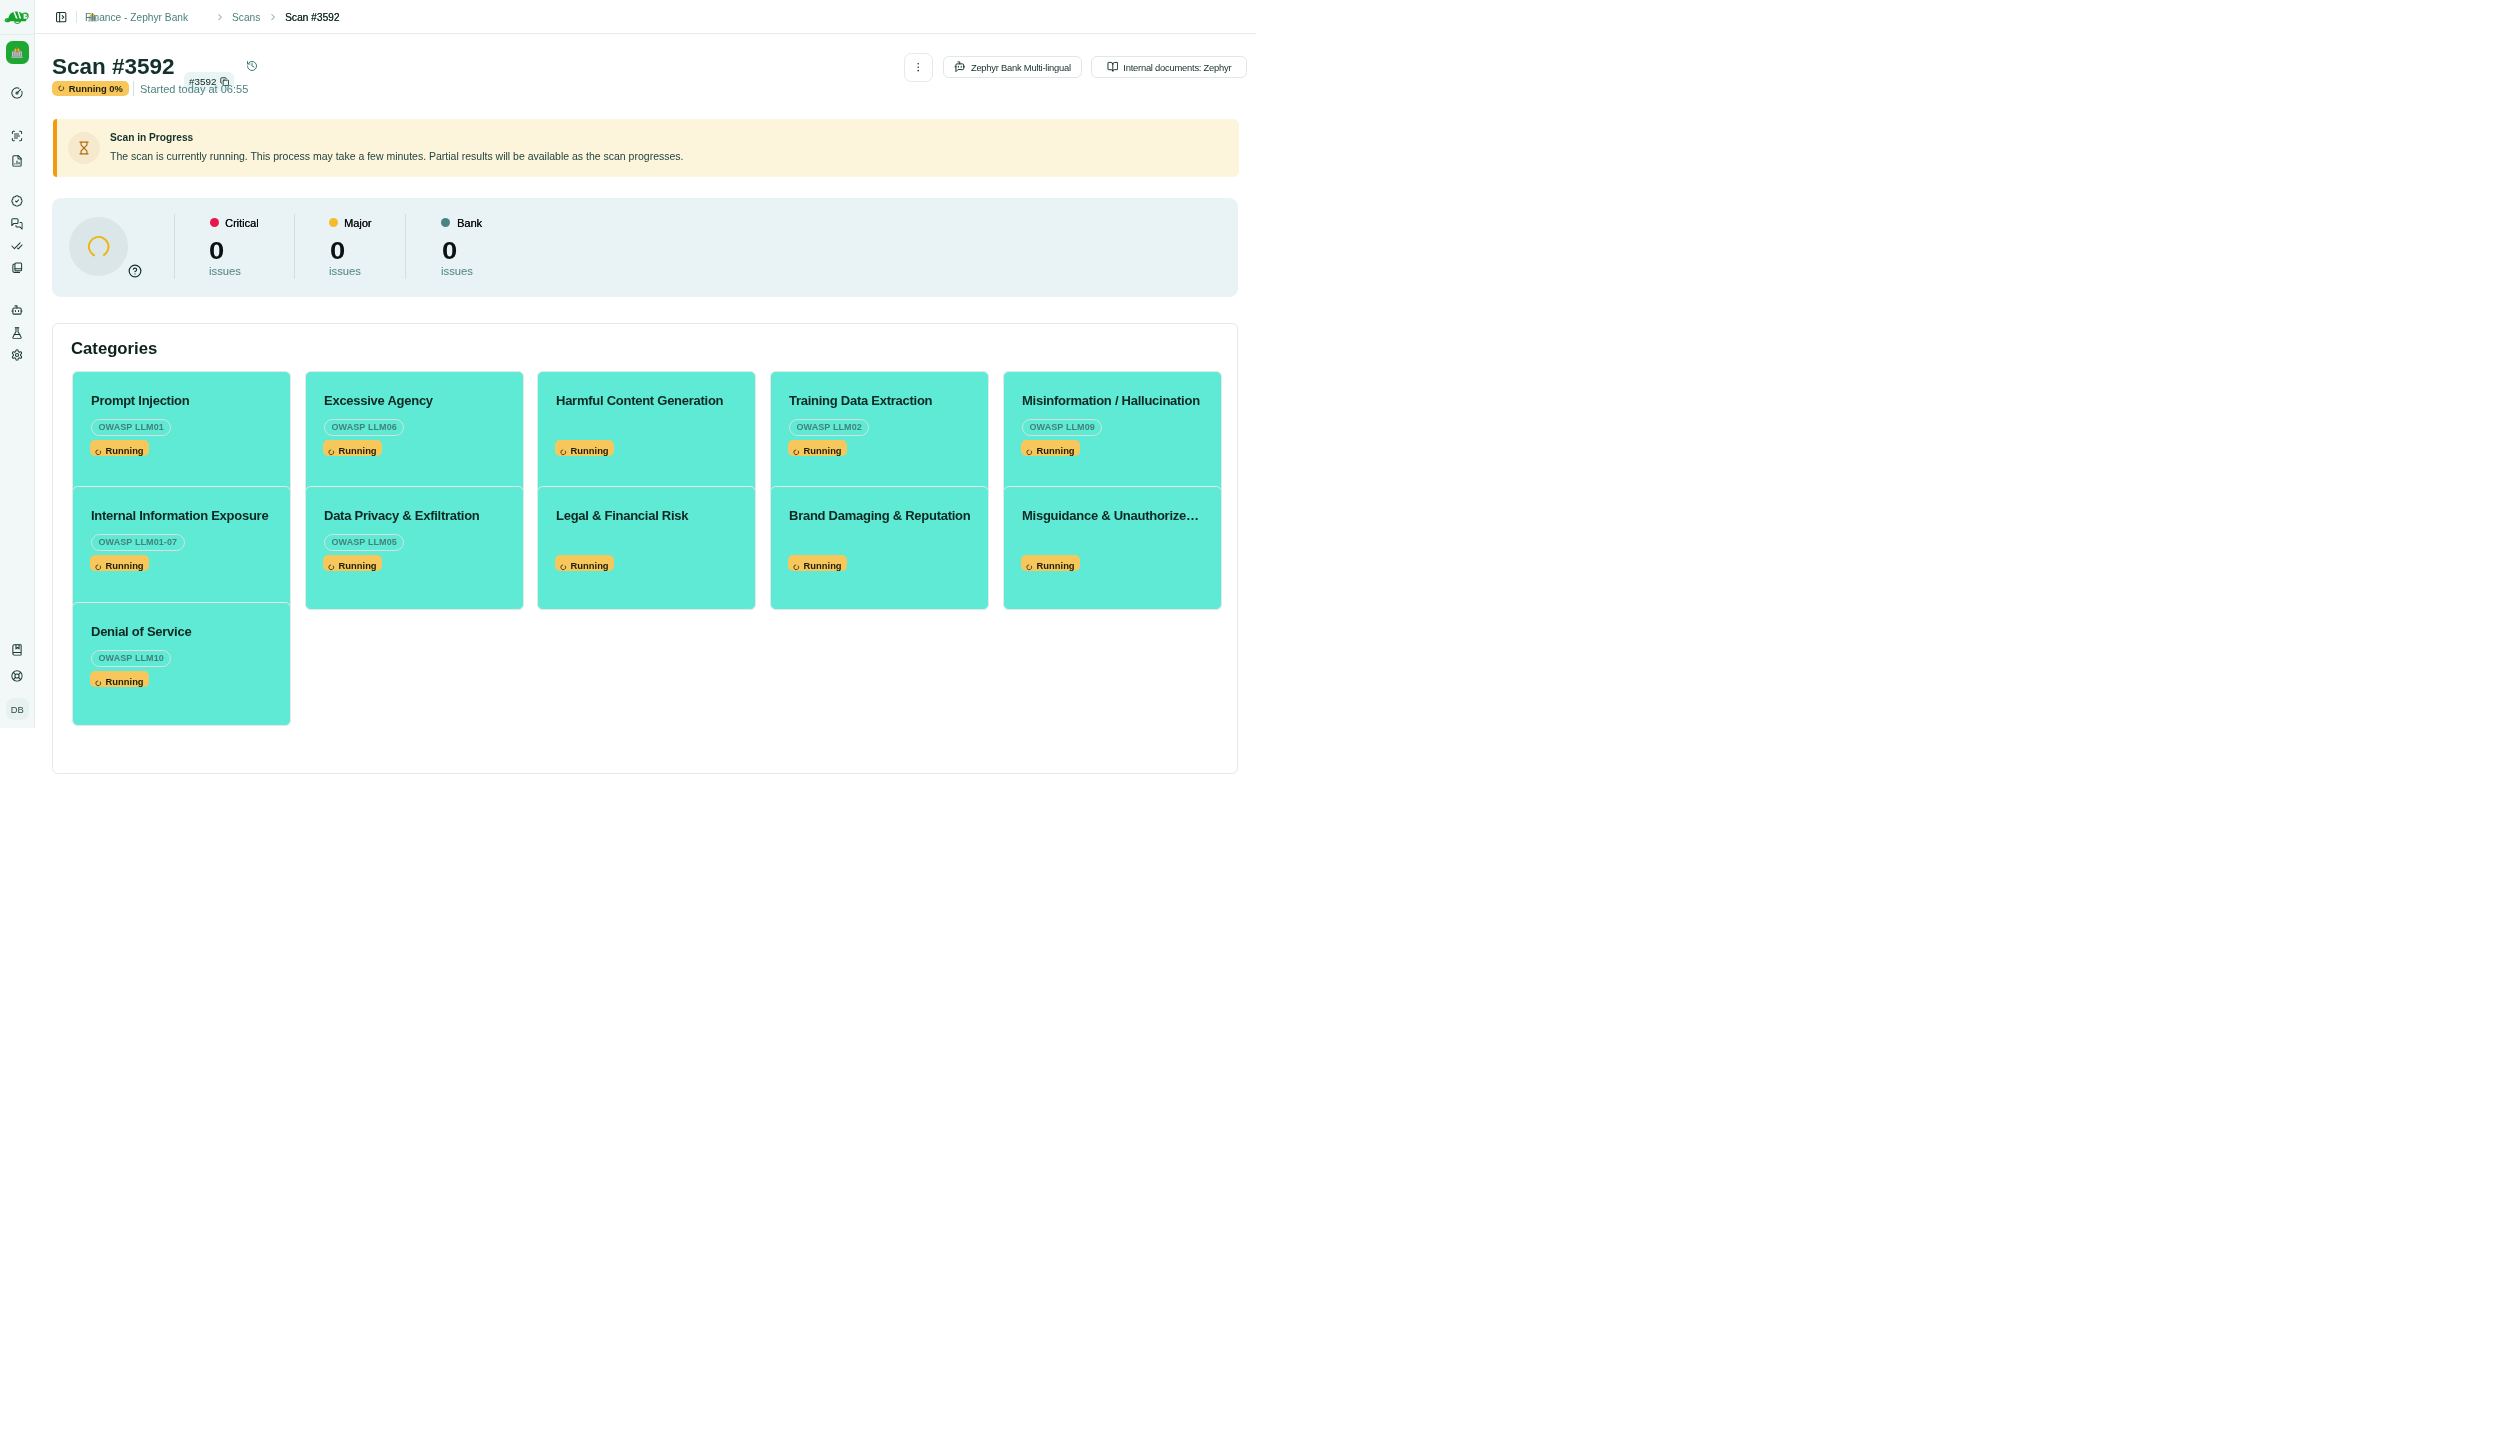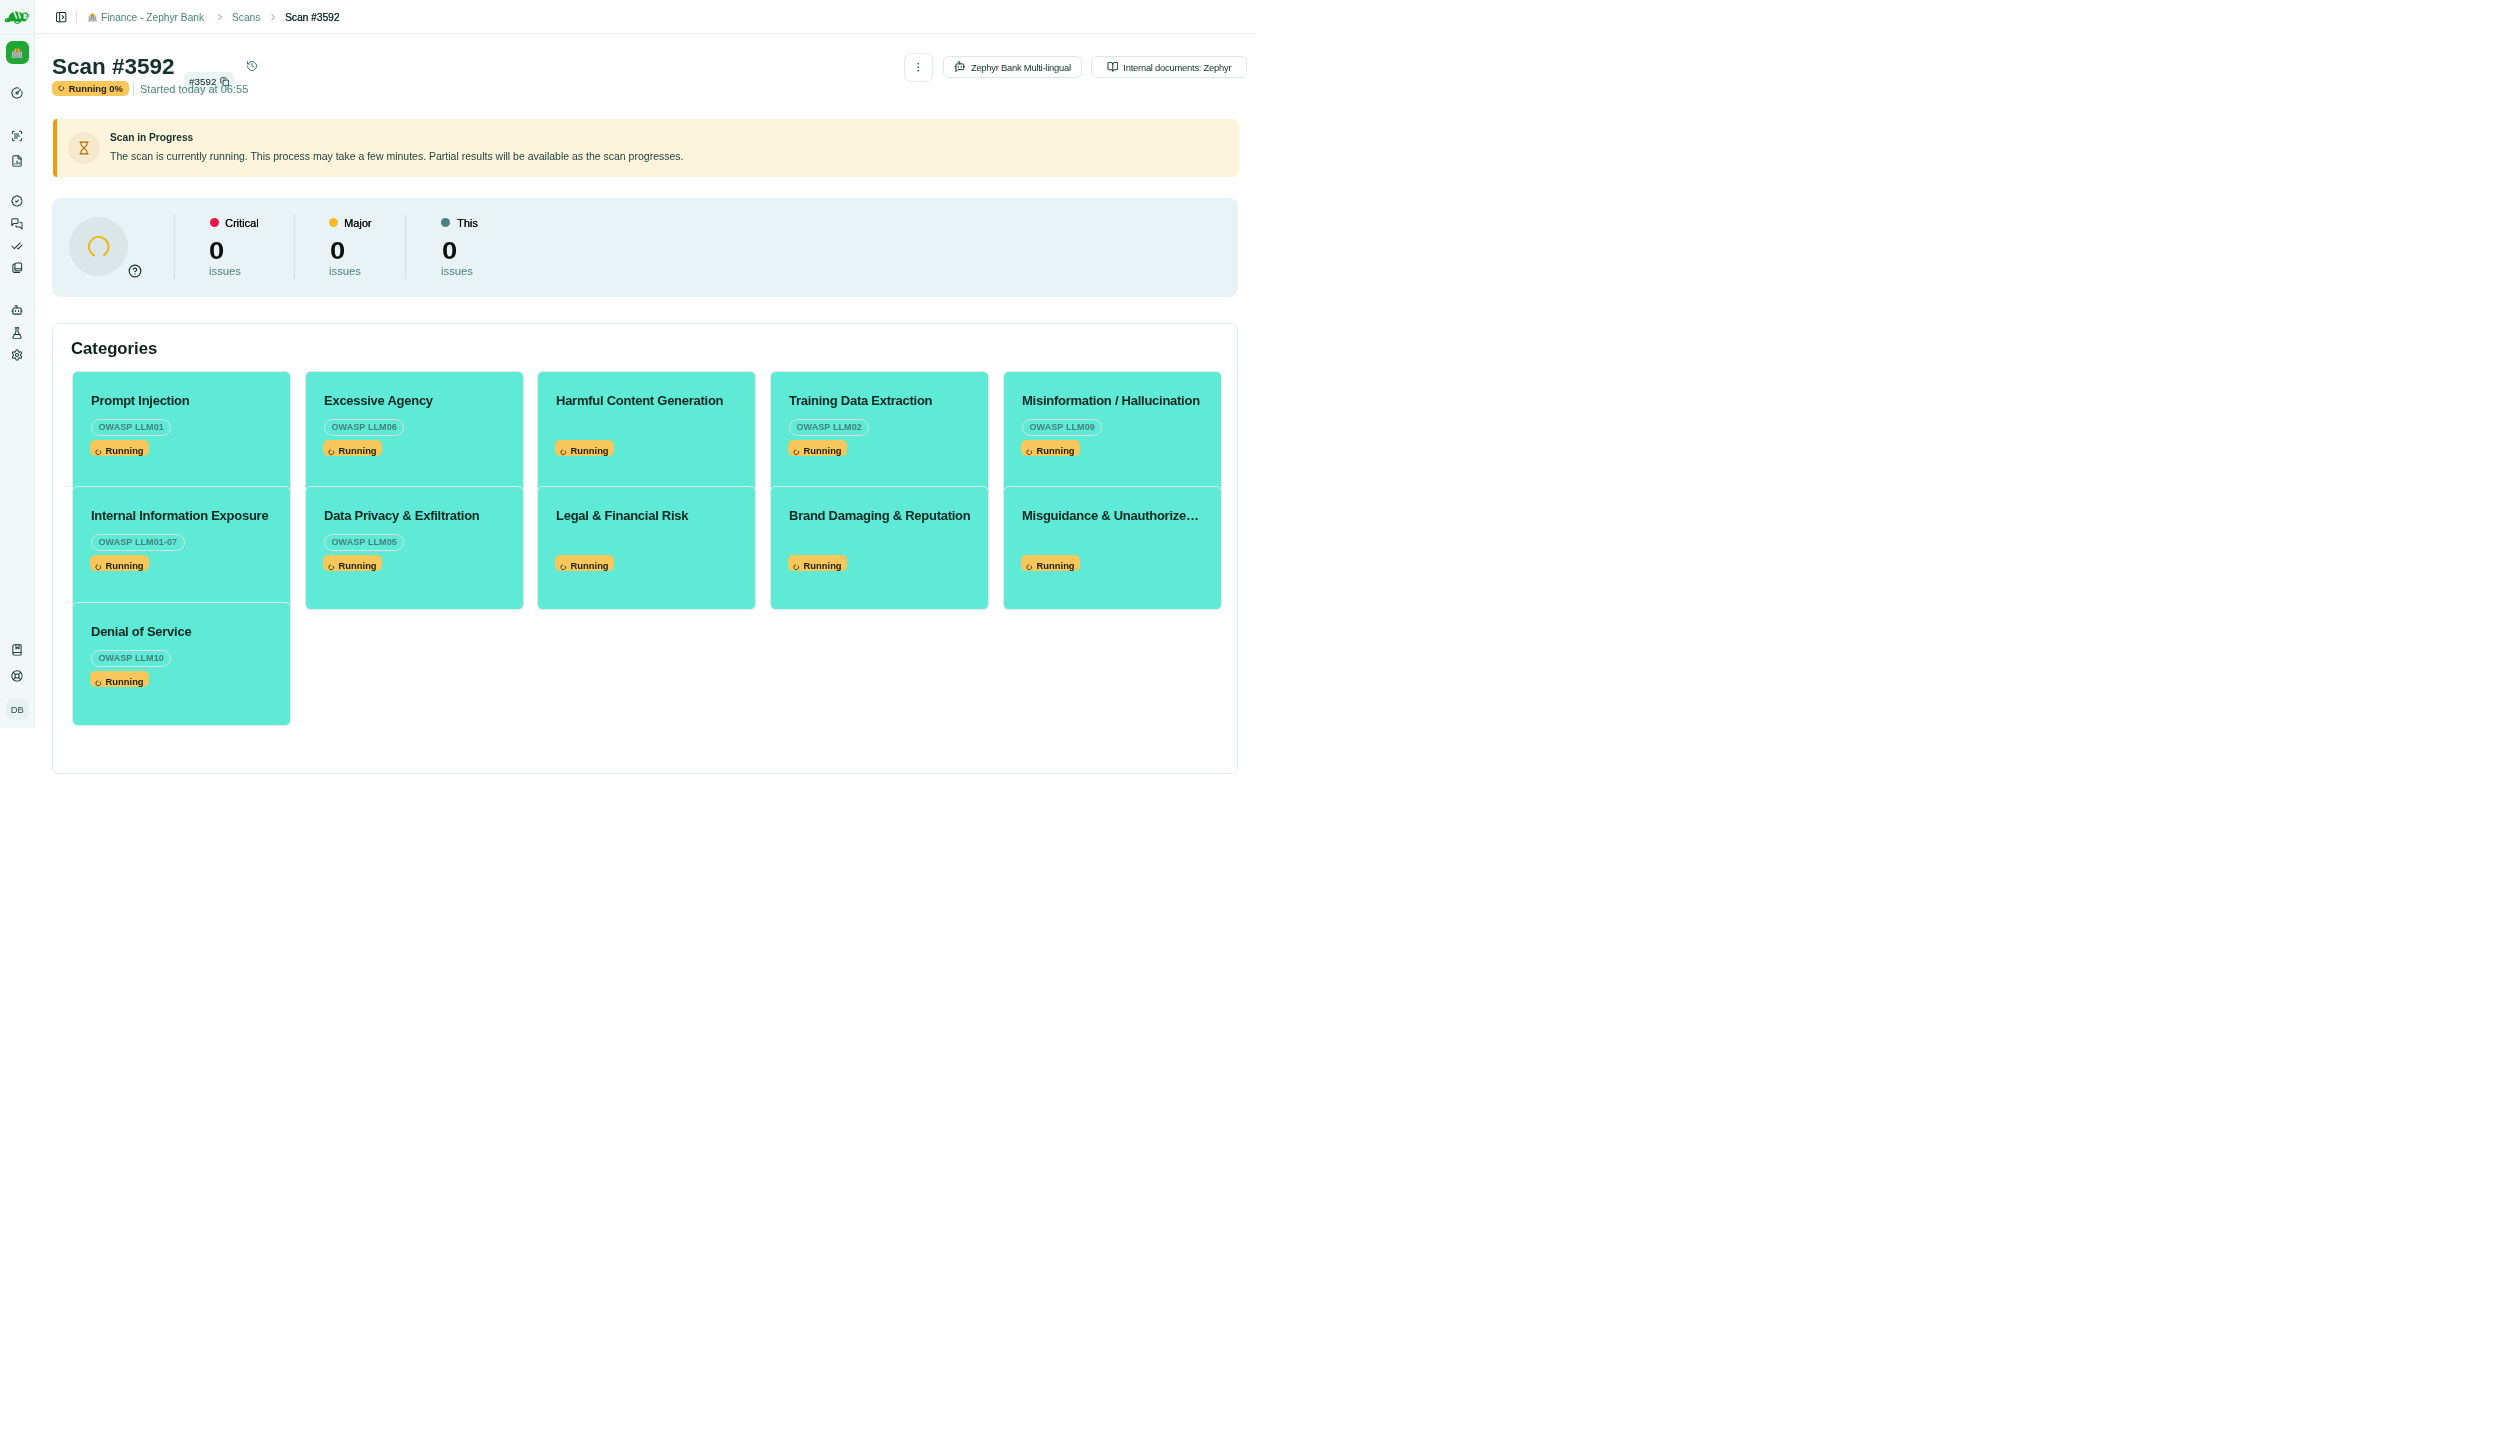--- a/index.html
+++ b/index.html
@@ -208,21 +208,21 @@
   <path d="M2.2 8.2 10 3.6l7.8 4.6z" fill="#8d969e"></path>
   <rect x="3" y="8.2" width="14" height="6.6" fill="#c7ced4"></rect>
   <rect x="4.4" y="8.8" width="1.9" height="5.6" fill="#8d969e"></rect>
   <rect x="7.6" y="8.8" width="1.9" height="5.6" fill="#8d969e"></rect>
   <rect x="10.8" y="8.8" width="1.9" height="5.6" fill="#8d969e"></rect>
   <rect x="14" y="8.8" width="1.9" height="5.6" fill="#8d969e"></rect>
   <rect x="2" y="14.8" width="16" height="2.4" fill="#a7aeb5"></rect>
   <circle cx="10" cy="6.1" r="3.3" fill="#f3c93f" stroke="#c79b24" stroke-width="0.7"></circle>
   <text x="10" y="8.3" font-size="6.5" font-weight="bold" fill="#8a6a10" text-anchor="middle">$</text>
 </svg>
-<div class="abs crumb" style="left:101px; top:11.6px;text-align:center;">Finance - Zephyr Bank</div>
+<div class="abs crumb" style="left:85px; top:11.6px;text-align:center;">Finance - Zephyr Bank</div>
 <svg class="abs" style="left:215px; top:12.4px; color:#a2b8b4;" width="10.2" height="10.2" viewBox="0 0 24 24" fill="none" stroke="currentColor" stroke-width="2.4" stroke-linecap="round" stroke-linejoin="round">
     <path d="m9 18 6-6-6-6"></path>
   </svg>
 <div class="abs crumb" style="left:232px; top:11.6px;">Scans</div>
 <svg class="abs" style="left:268px; top:12.4px; color:#a2b8b4;" width="10.2" height="10.2" viewBox="0 0 24 24" fill="none" stroke="currentColor" stroke-width="2.4" stroke-linecap="round" stroke-linejoin="round">
     <path d="m9 18 6-6-6-6"></path>
   </svg>
 <div class="abs crumb dark" style="left:285px; top:11.6px;">Scan #3592</div>
 
 <h1>Scan #3592</h1>
@@ -305,21 +305,21 @@
 <div class="sumlabel" style="left:225px;">Critical</div>
 <div class="zero" style="left:209px;">0</div>
 <div class="issues" style="left:209px;">issues</div>
 
 <div class="dot" style="left:329px; background:#f4bc2d;"></div>
 <div class="sumlabel" style="left:344px;">Major</div>
 <div class="zero" style="left:330px;">0</div>
 <div class="issues" style="left:329px;">issues</div>
 
 <div class="dot" style="left:441px; background:#4b8286;"></div>
-<div class="sumlabel" style="left:457px;">This</div>
+<div class="sumlabel" style="left:457px;">Bank</div>
 <div class="zero" style="left:442px;">0</div>
 <div class="issues" style="left:441px;">issues</div>
 
 <div id="catcard"></div>
 <div id="cath2">Categories</div>
 
 <div class="card" style="left:72px; top:371px;">
   <div class="cardtitle">Prompt Injection</div>
   <div class="owasp">OWASP LLM01</div>
   <div class="runpill"><svg width="6.5" height="6.5" viewBox="0 0 24 24" fill="none" stroke="#1e2009" stroke-width="2.5" stroke-linecap="round" style="transform:rotate(-30deg)">

